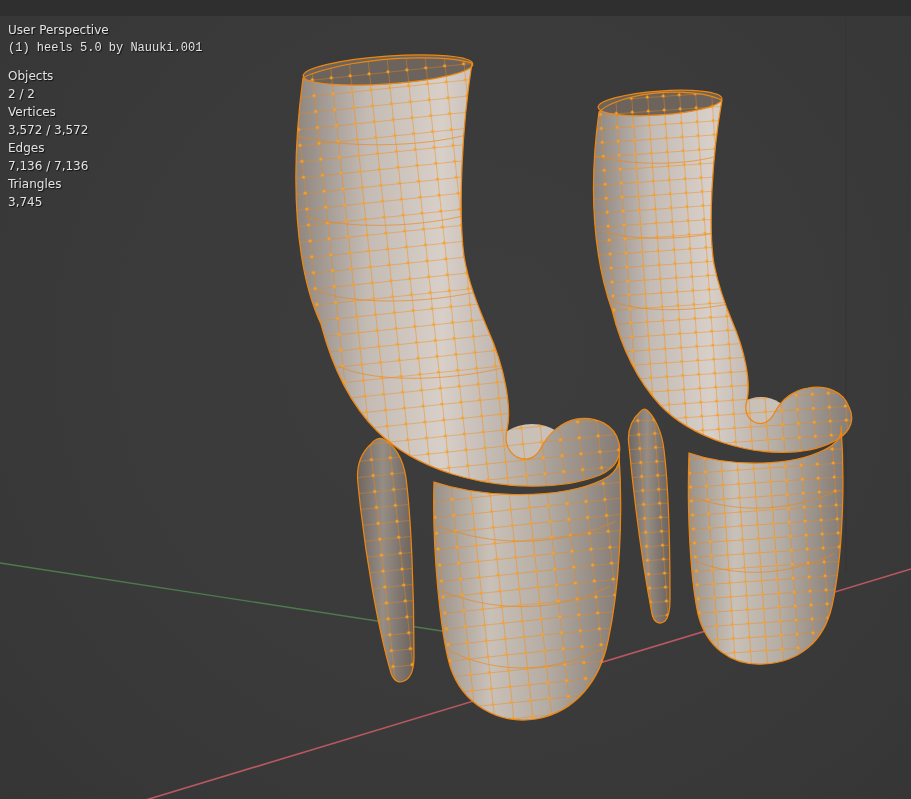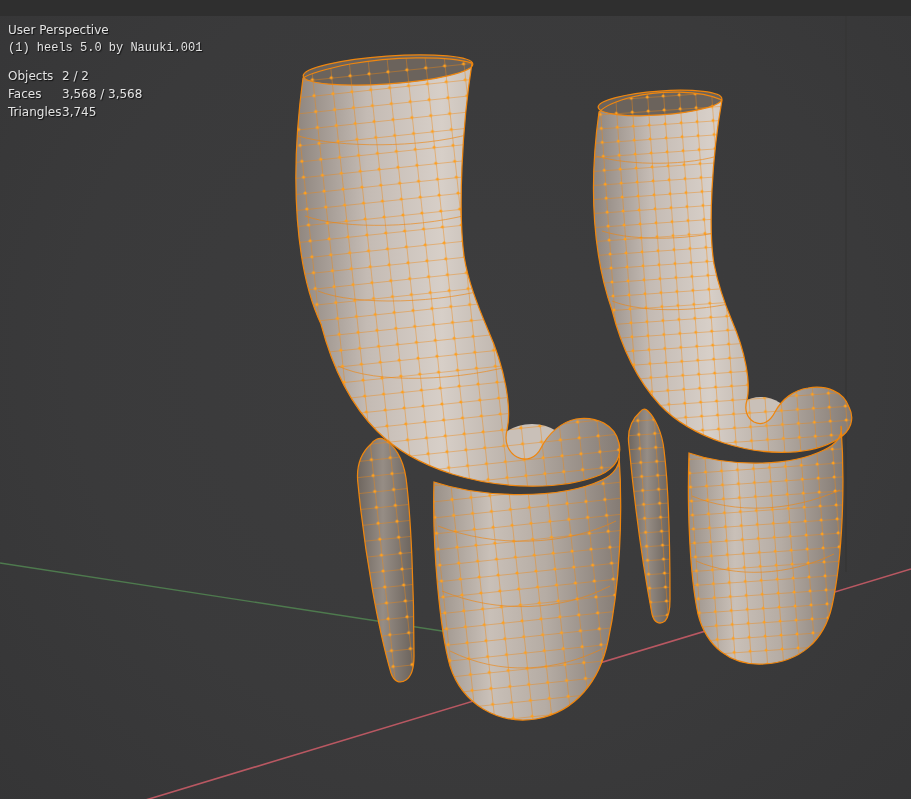--- a/index.html
+++ b/index.html
@@ -12,21 +12,21 @@
     margin-top:16px;
   }
   .scene{position:absolute;left:0;top:0;}
   .overlay{
     position:absolute;left:8px;top:5px;
     color:#e2e2e2;font-size:12px;line-height:18px;
     text-shadow:1px 1px 1px rgba(0,0,0,0.7);
     user-select:none;
   }
   .overlay .sub{margin-bottom:10px;font-family:Liberation Mono, monospace;}
-  .stat-row{display:flex;}
+  .stat-row{display:flex;flex-direction:column;}
   .stat-label{width:54px;}
   .stat-value{white-space:pre;}
 </style>
 </head>
 <body>
 
 <div class="viewport">
 
   <svg class="scene" width="911" height="799" viewBox="0 0 911 799">
     <defs>
@@ -135,22 +135,26 @@
 
   <div class="overlay">
     <div>User Perspective</div>
     <div class="sub">(1) heels 5.0 by Nauuki.001</div>
     <div class="stats">
       <div class="stat-row">
         <span class="stat-label">Objects</span>
         <span class="stat-value">2 / 2</span>
       </div>
       <div class="stat-row">
-        <span class="stat-label">Faces</span>
-        <span class="stat-value">3,568 / 3,568</span>
+        <span class="stat-label">Vertices</span>
+        <span class="stat-value">3,572 / 3,572</span>
+      </div>
+      <div class="stat-row">
+        <span class="stat-label">Edges</span>
+        <span class="stat-value">7,136 / 7,136</span>
       </div>
       <div class="stat-row">
         <span class="stat-label">Triangles</span>
         <span class="stat-value">3,745</span>
       </div>
     </div>
   </div>
 </div>
 
 </body></html>

